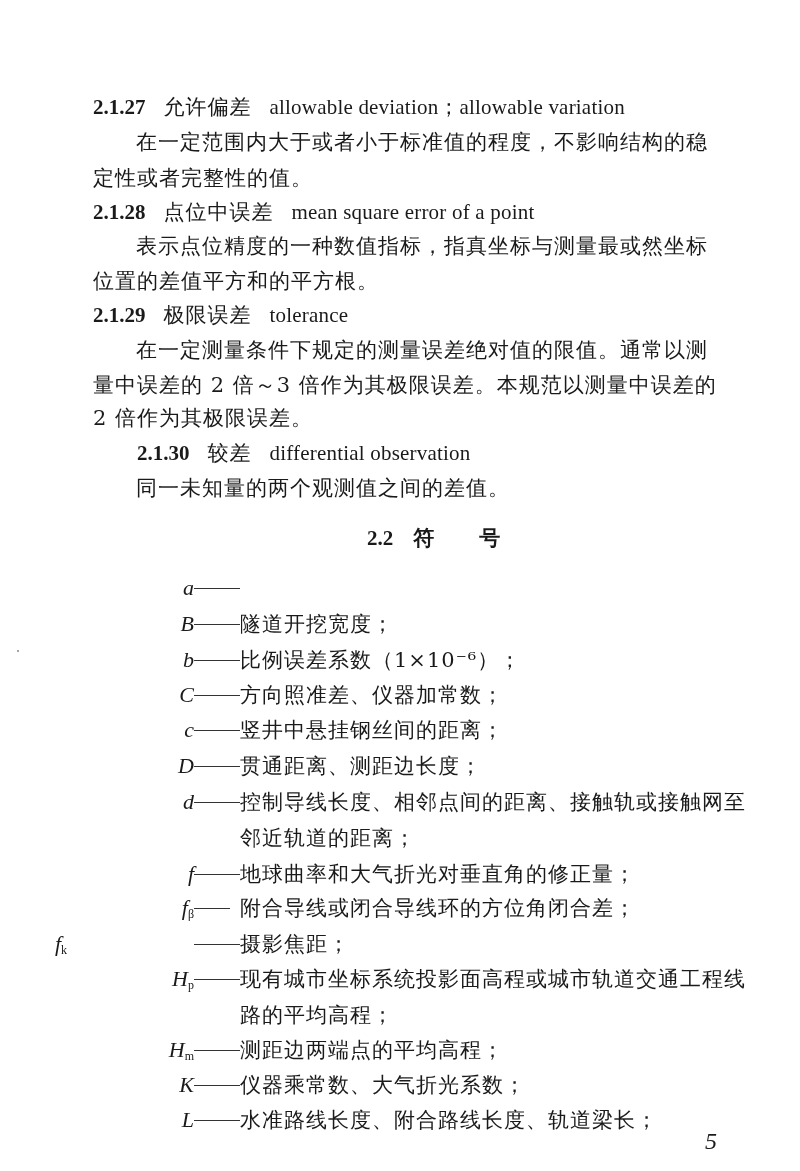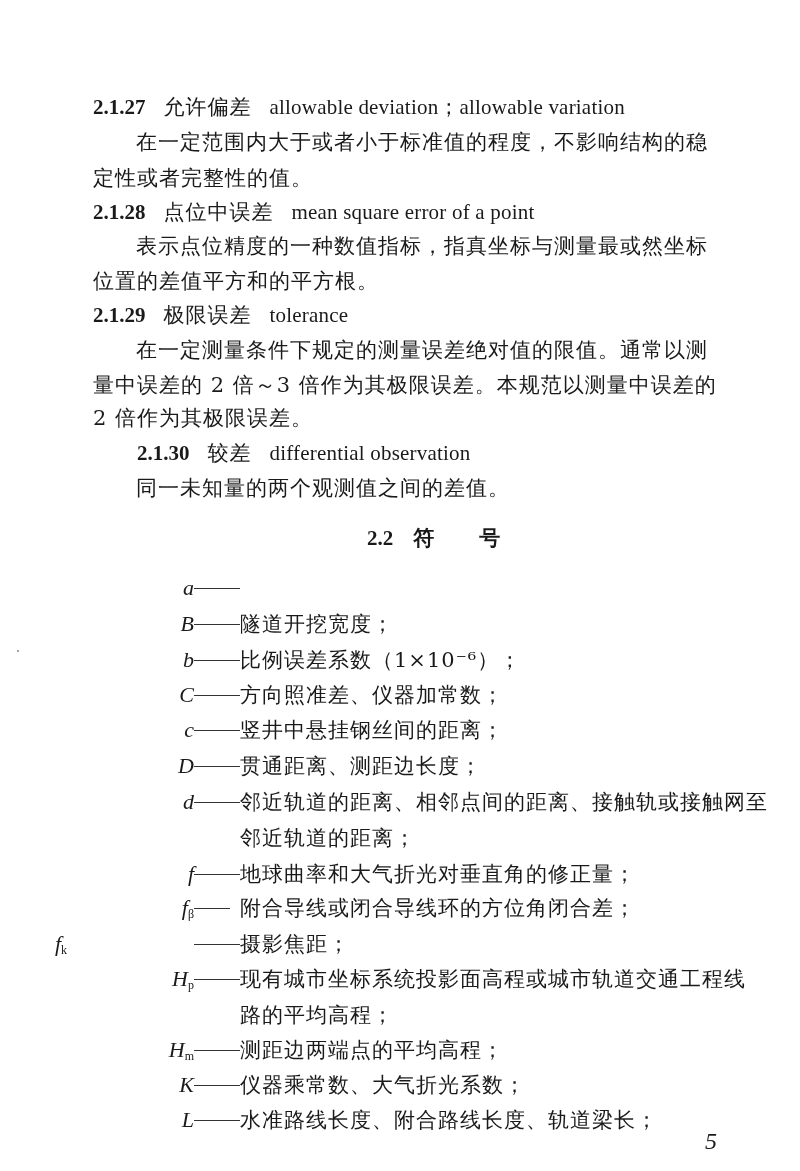--- a/index.html
+++ b/index.html
@@ -86,21 +86,21 @@
   <span class="desc">竖井中悬挂钢丝间的距离；</span>
 </div>
 <div class="sym-row" style="left:0;top:752px;width:800px;height:28px;">
   <span class="sym"><span>D</span></span>
   <span class="dash"></span>
   <span class="desc">贯通距离、测距边长度；</span>
 </div>
 <div class="sym-row" style="left:0;top:788px;width:800px;height:64px;">
   <span class="sym"><span>d</span></span>
   <span class="dash"></span>
-  <span class="desc">邻近轨道的距离、相邻点间的距离、接触轨或接触网至</span>
+  <span class="desc">控制导线长度、相邻点间的距离、接触轨或接触网至</span>
   <span class="cont" style="top:36px;">邻近轨道的距离；</span>
 </div>
 <div class="sym-row" style="left:0;top:860px;width:800px;height:28px;">
   <span class="sym"><span>f</span></span>
   <span class="dash"></span>
   <span class="desc">地球曲率和大气折光对垂直角的修正量；</span>
 </div>
 <div class="sym-row" style="left:0;top:894px;width:800px;height:28px;">
   <span class="sym"><span>f</span><sub>β</sub></span>
   <span class="dash" style="width:36px;"></span>

